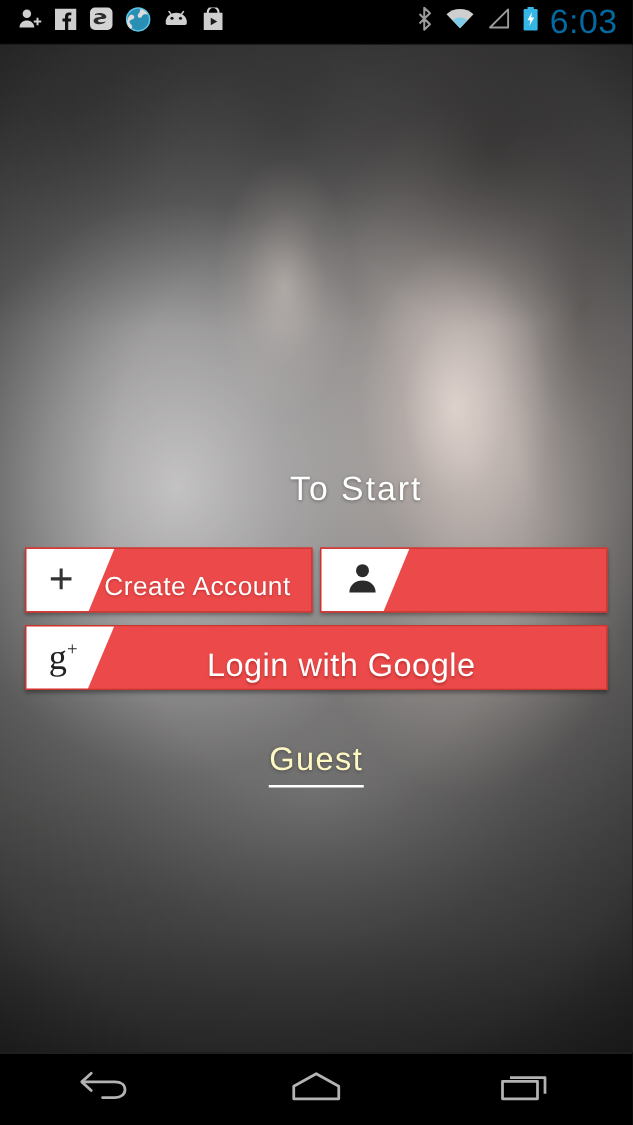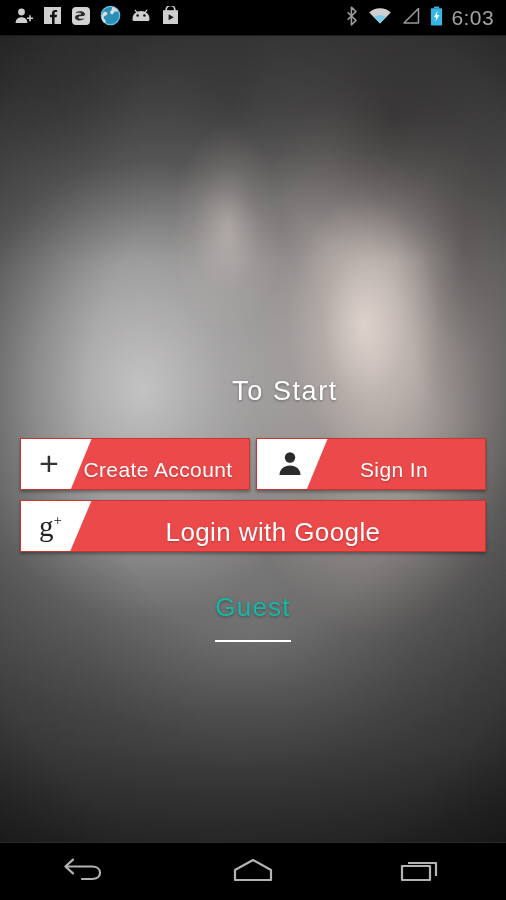--- a/index.html
+++ b/index.html
@@ -28,22 +28,22 @@
     display:flex; align-items:center; gap:9px;
     padding-left:14px;
   }
   #status-right {
     margin-left:auto;
     display:flex; align-items:center; gap:9px;
     padding-right:12px;
   }
   .sicon { display:block; }
   #clock {
-    color:#a3a3a3;
-    font-size:21px;
+    color:#0369a1;
+    font-size:27px;
     letter-spacing:0.4px;
     line-height:1;
     font-family:"Liberation Sans", sans-serif;
   }
 
   
   #content {
     position:absolute;
     top:36px; left:0;
     width:506px; height:806px;
@@ -158,26 +158,26 @@
     margin-top:12px;
   }
   #btn-google .btn-label { padding-left:40px; font-size:26px; }
 
   #guest-link {
     position:absolute;
     top:556px; left:0; width:506px;
     text-align:center;
   }
   #guest-link span {
-    color:#14b8a6;
+    color:#fef9c3;
     font-size:26px;
     font-weight:300;
     letter-spacing:1.2px;
     border-bottom:2px solid #ffffff;
-    padding-bottom:18px;
+    padding-bottom:6px;
     text-shadow:0 1px 3px rgba(0,0,0,0.35);
     cursor:pointer;
   }
 
   
   #nav-bar {
     position:absolute;
     left:0; top:842px;
     width:506px; height:58px;
     background:#000000;
@@ -307,21 +307,20 @@
 
         <div class="action-btn" id="btn-signin">
           <div class="wedge" id="wedge-signin">
             <span class="wedge-icon">
               <svg width="30" height="30" viewBox="0 0 30 30">
                 <circle cx="15" cy="9.5" r="5.2" fill="#2b2b2b"></circle>
                 <path d="M4.5 27c0-6 4.7-9.6 10.5-9.6S25.5 21 25.5 27z" fill="#2b2b2b"></path>
               </svg>
             </span>
           </div>
-          <span class="btn-label">Sign In</span>
         </div>
 
       </div>
 
       <div class="btn-row" id="row-google">
         <div class="action-btn" id="btn-google">
           <div class="wedge" id="wedge-google">
             <span class="wedge-icon gplus-glyph">g<sup>+</sup></span>
           </div>
           <span class="btn-label">Login with Google</span>

